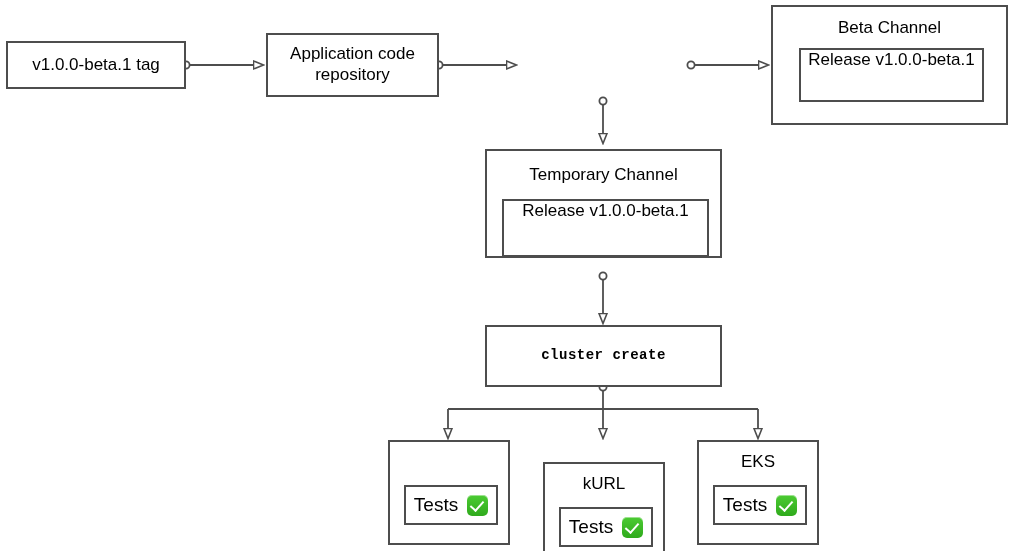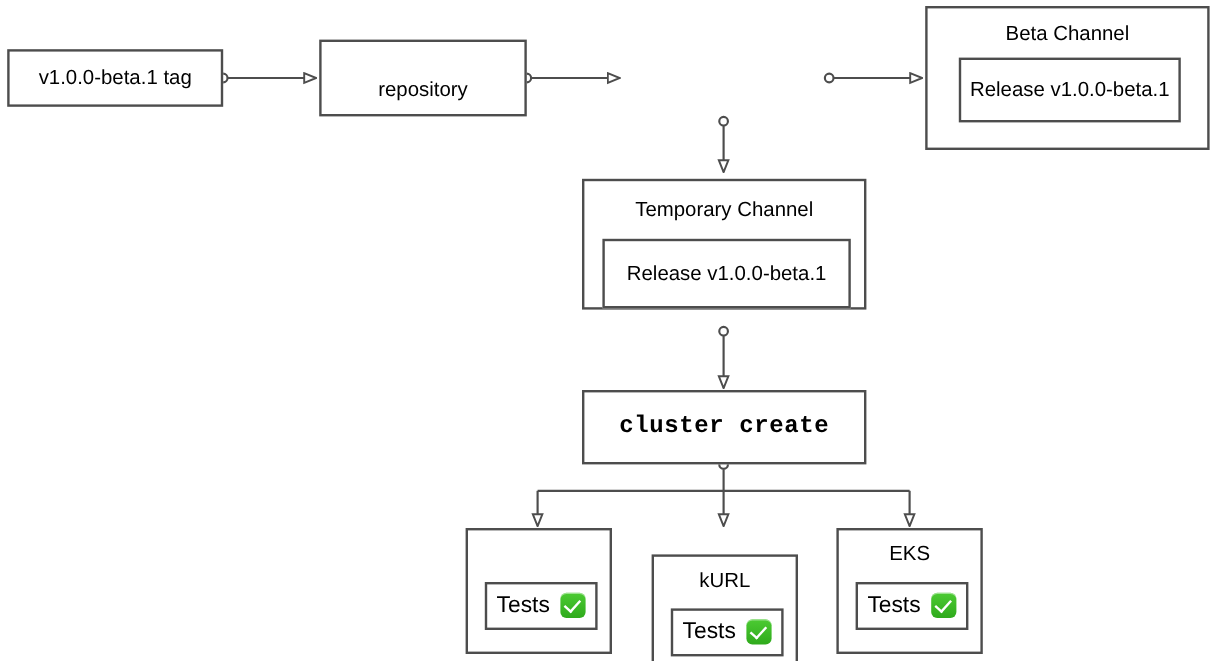--- a/index.html
+++ b/index.html
@@ -54,30 +54,29 @@
     text-align: center;
     font-size: 17px;
     color: #000000;
   }
   .inner-box {
     position: absolute;
     box-sizing: border-box;
     border: 2px solid #4d4d4d;
     background: #ffffff;
     display: flex;
-    align-items: center;
     justify-content: center;
     text-align: center;
     font-size: 17px;
     color: #000000;
   }
   .mono-node {
     font-family: "Liberation Mono", "DejaVu Sans Mono", monospace;
     font-weight: bold;
-    font-size: 20px;
+    font-size: 14px;
     letter-spacing: 0.5px;
   }
   .test-row {
     display: flex;
     align-items: center;
     justify-content: center;
     gap: 9px;
   }
   .test-label {
     font-size: 19px;
@@ -149,21 +148,21 @@
       <line x1="758" y1="409" x2="758" y2="438" stroke="#4d4d4d" stroke-width="1.8" marker-end="url(#arrowOpen)"></line>
     </g>
   </svg>
 
   <div class="node" style="left:6px; top:41px; width:180px; height:48px;">
     <span>v1.0.0-beta.1 tag</span>
   </div>
 
   <div class="node" style="left:266px; top:33px; width:173px; height:64px;">
     <span>
-      <br>
+      <span>Application code</span><br>
       <span>repository</span>
     </span>
   </div>
 
 
   <div class="node container-node" style="left:771px; top:5px; width:237px; height:120px;">
     <div class="container-title" style="top:11px;">Beta Channel</div>
     <div class="inner-box" style="left:26px; top:41px; width:185px; height:54px;">
       <span>Release v1.0.0-beta.1</span>
     </div>

